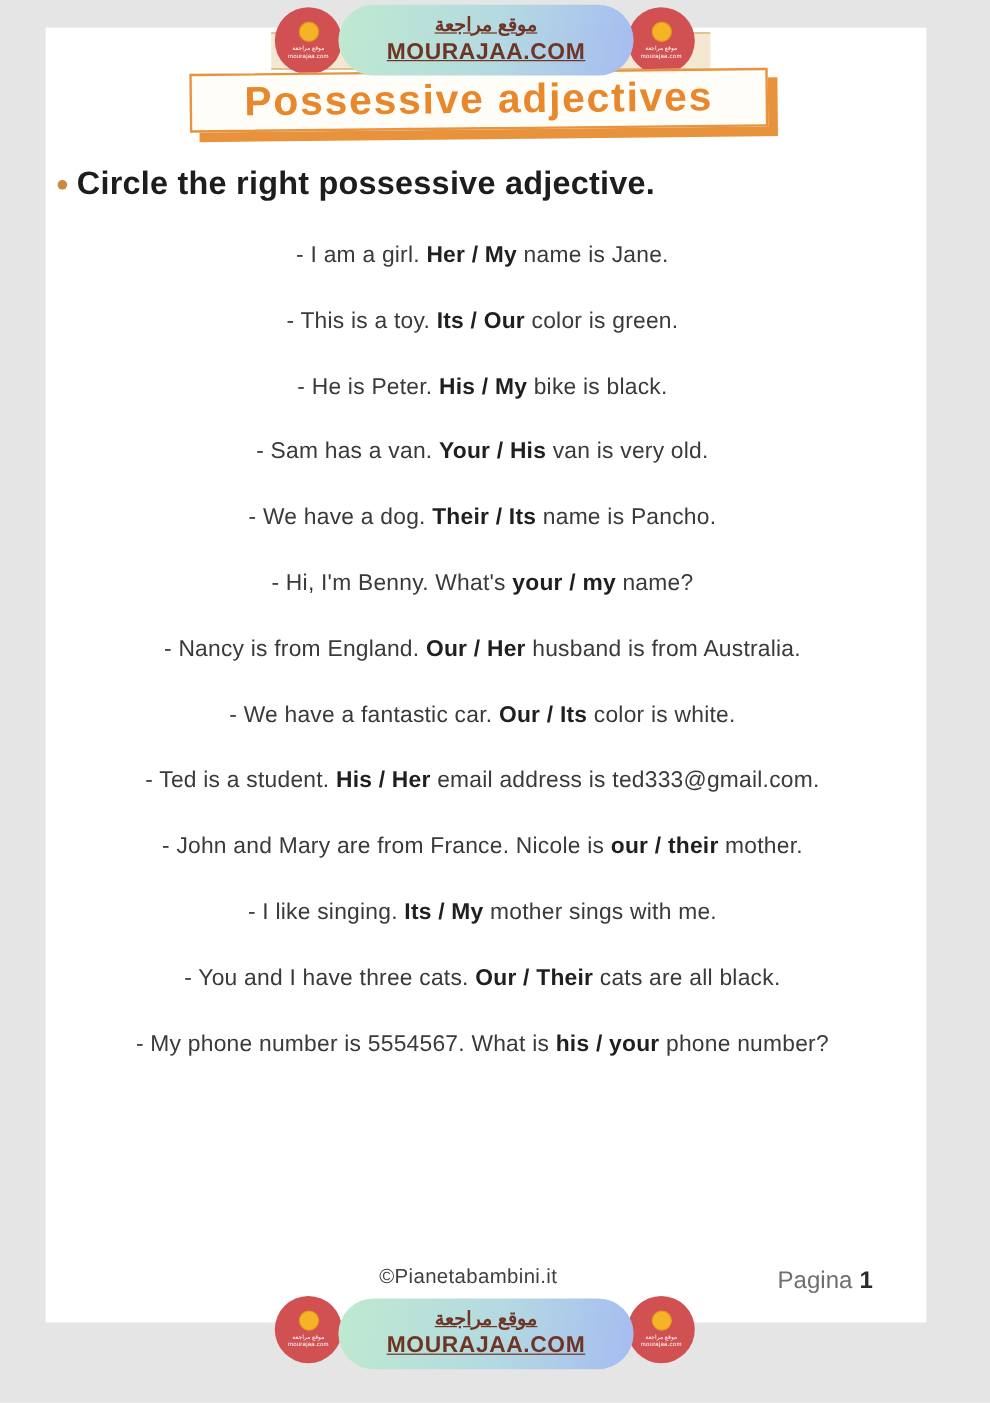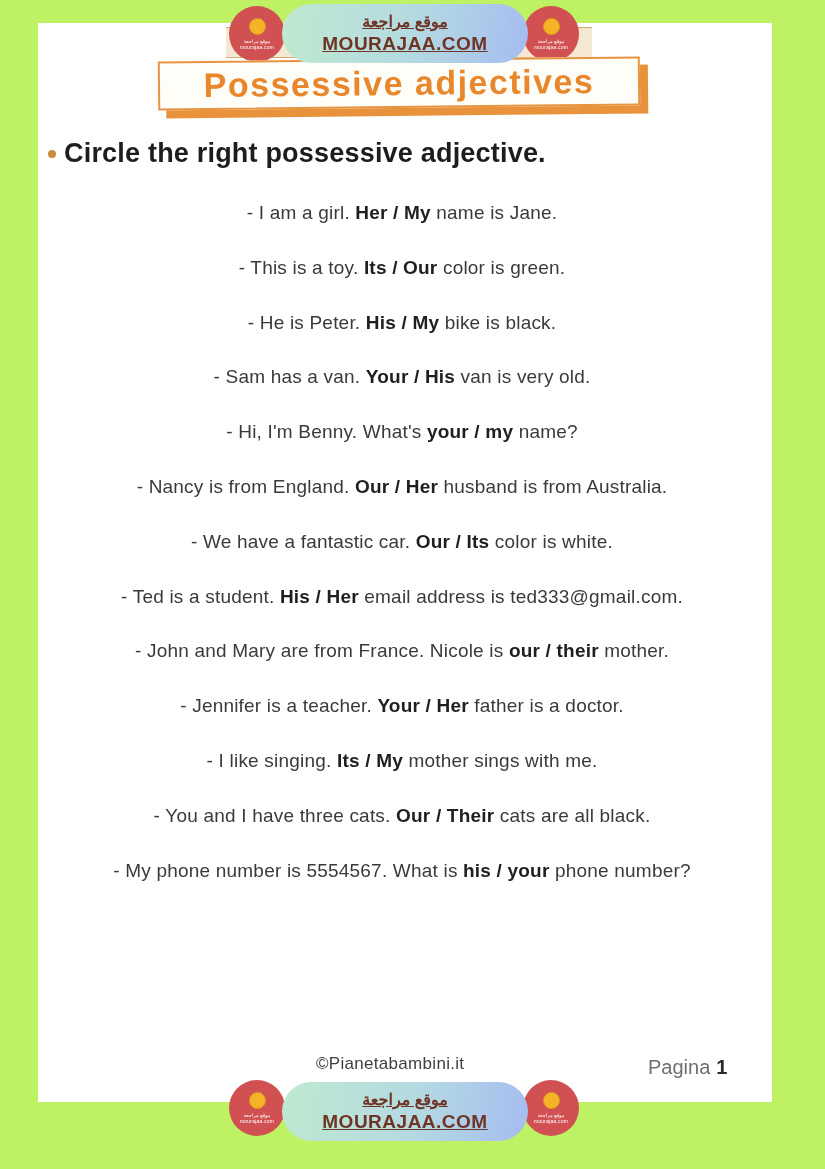--- a/index.html
+++ b/index.html
@@ -3,21 +3,21 @@
 <meta charset="utf-8">
 <style>
   * { margin: 0; padding: 0; box-sizing: border-box; }
   html, body { width: 825px; }
   body { font-family: "Liberation Sans", sans-serif; }
 
   .canvas {
     position: relative;
     width: 825px;
     height: 1169px;
-    background: #bef264;
+    background: #e5e5e5;
     overflow: hidden;
   }
 
   .paper {
     position: absolute;
     left: 38px; top: 23px;
     width: 734px; height: 1079px;
     background: #ffffff;
   }
 
@@ -204,33 +204,33 @@
 
   <div class="sentences">
   <div class="sentence"><span>- I am a girl. </span><span class="choice">Her / My</span><span> name is Jane.</span></div>
 
   <div class="sentence"><span>- This is a toy. </span><span class="choice">Its / Our</span><span> color is green.</span></div>
 
   <div class="sentence"><span>- He is Peter. </span><span class="choice">His / My</span><span> bike is black.</span></div>
 
   <div class="sentence"><span>- Sam has a van. </span><span class="choice">Your / His</span><span> van is very old.</span></div>
 
+  <div class="sentence"><span>- We have a dog. </span><span class="choice">Their / Its</span><span> name is Pancho.</span></div>
 
   <div class="sentence"><span>- Hi, I'm Benny. What's </span><span class="choice">your / my</span><span> name?</span></div>
 
   <div class="sentence"><span>- Nancy is from England. </span><span class="choice">Our / Her</span><span> husband is from Australia.</span></div>
 
   <div class="sentence"><span>- We have a fantastic car. </span><span class="choice">Our / Its</span><span> color is white.</span></div>
 
   <div class="sentence"><span>- Ted is a student. </span><span class="choice">His / Her</span><span> email address is ted333@gmail.com.</span></div>
 
   <div class="sentence"><span>- John and Mary are from France. Nicole is </span><span class="choice">our / their</span><span> mother.</span></div>
 
 
-  <div class="sentence"><span>- Jennifer is a teacher. </span><span class="choice">Your / Her</span><span> father is a doctor.</span></div>
 
   <div class="sentence"><span>- I like singing. </span><span class="choice">Its / My</span><span> mother sings with me.</span></div>
 
   <div class="sentence"><span>- You and I have three cats. </span><span class="choice">Our / Their</span><span> cats are all black.</span></div>
 
   <div class="sentence"><span>- My phone number is 5554567. What is </span><span class="choice">his / your</span><span> phone number?</span></div>
 </div>
 
   <div class="credit">©Pianetabambini.it</div>
   <div class="pagenum">

